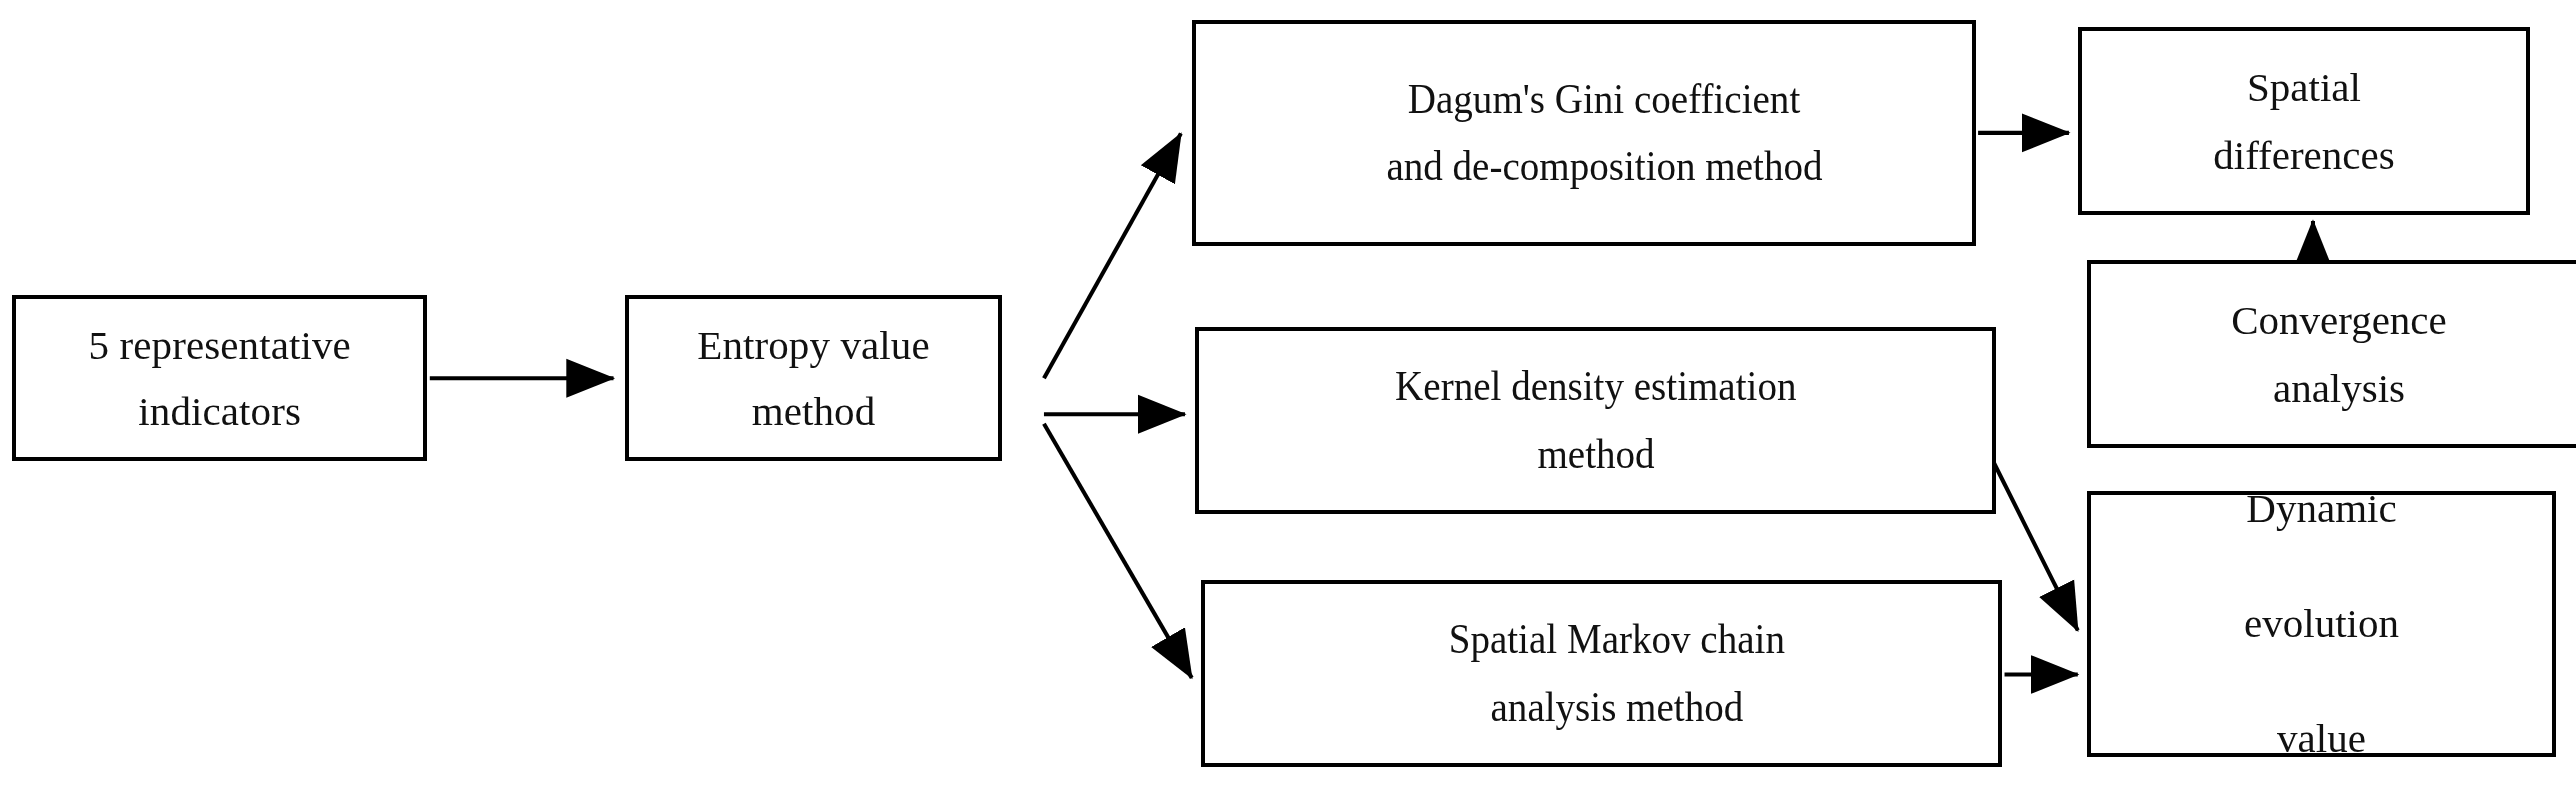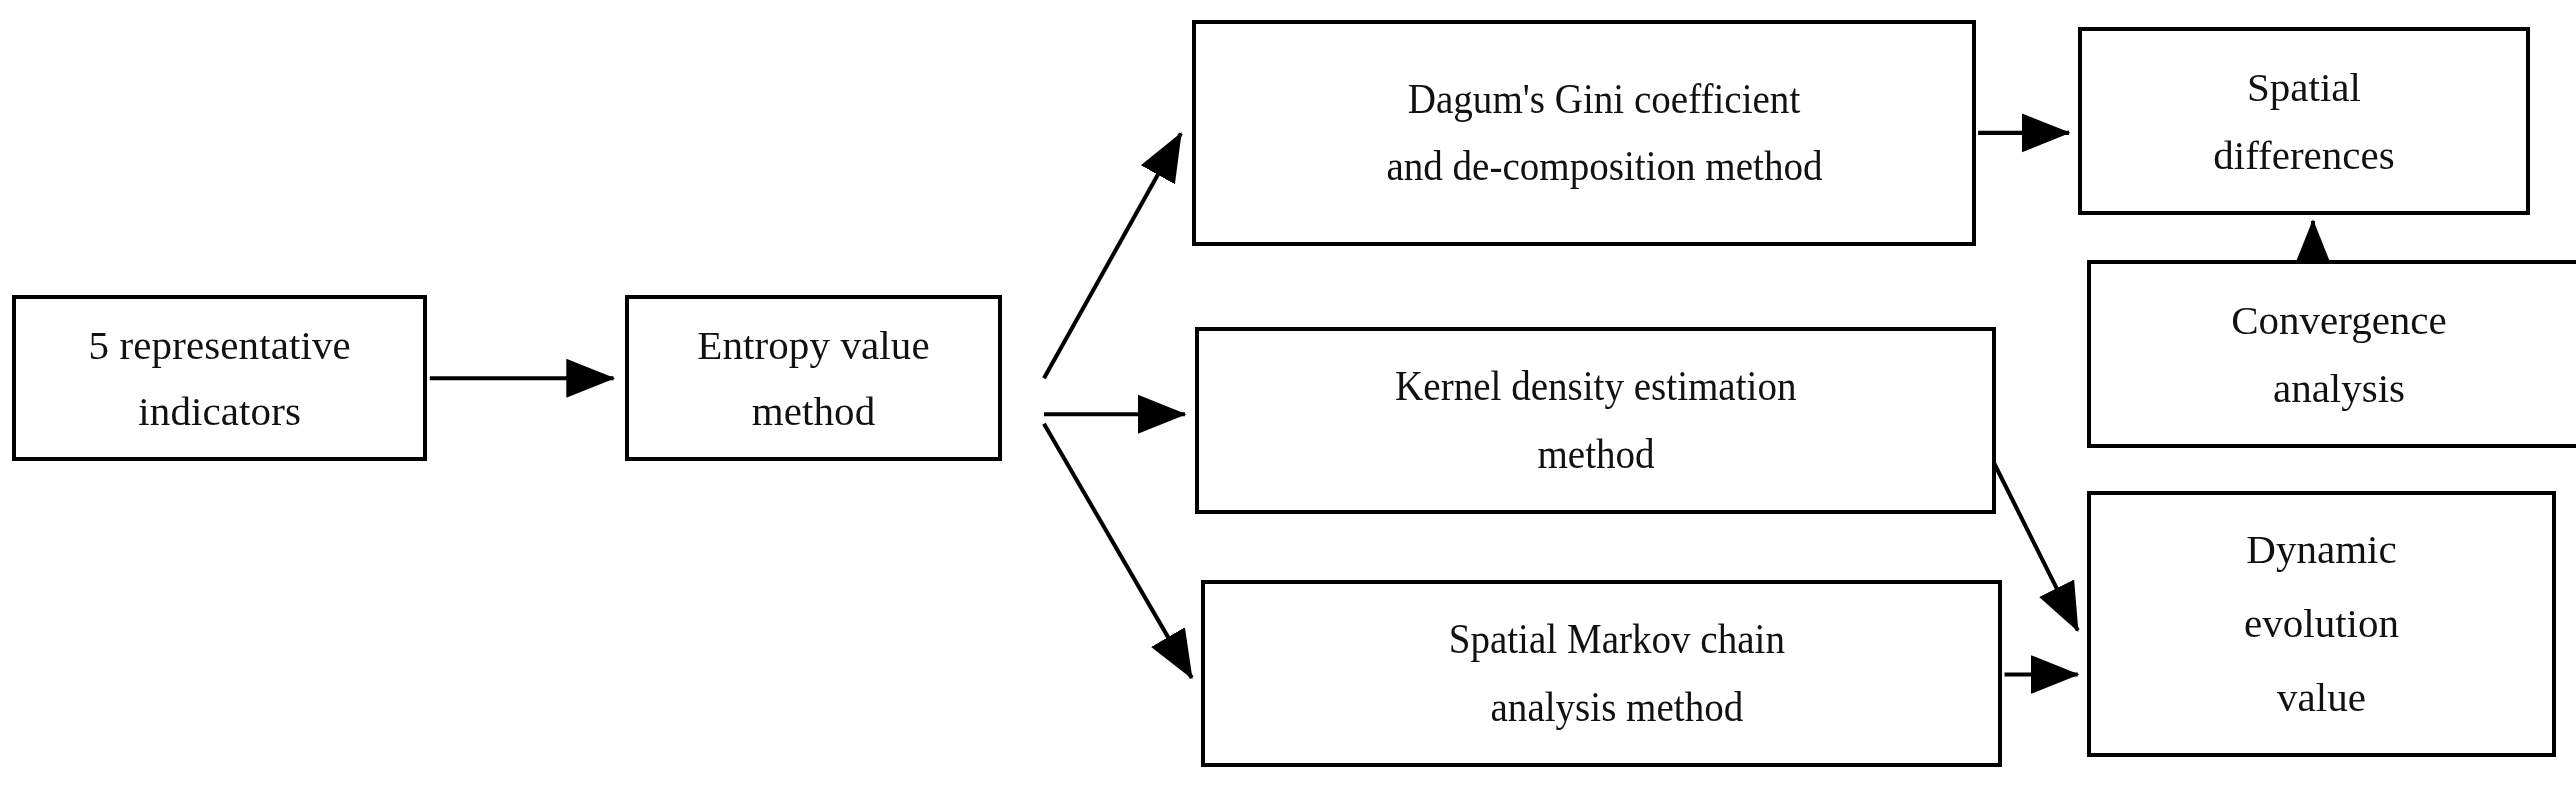--- a/index.html
+++ b/index.html
@@ -70,21 +70,21 @@
     line-height: 1.80;
   }
   
   .n-indicators { left: 12.2px;   top: 295px;  width: 415px;  height: 166px; }
   .n-entropy    { left: 625px;  top: 295px;  width: 377px;  height: 166px; }
   .n-dagum      { left: 1192px; top: 19.7px;   width: 784px; height: 226px; padding-left: 40px; }
   .n-kernel     { left: 1195px; top: 327px;  width: 801px; height: 187px; }
   .n-markov     { left: 1201px; top: 580px;  width: 801px; height: 187px; padding-left: 30px; }
   .n-spatial    { left: 2078px; top: 27px;   width: 452px;  height: 188px; }
   .n-convergence{ left: 2087px; top: 244px;  width: 504px;  height: 188px; margin-top: 16px; }
-  .n-dynamic    { left: 2087px; top: 491px;  width: 469px;  height: 266px; }
+  .n-dynamic    { left: 2087px; top: 491px;  width: 469px;  height: 266px; gap: 41px; }
 </style>
 </head>
 <body>
 
 <div id="canvas">
 
   <svg id="edges" viewBox="0 0 3800 1158" width="2576" height="785" xmlns="http://www.w3.org/2000/svg">
     <defs>
       <marker id="ah" markerWidth="13" markerHeight="13" refX="11.6" refY="5.2" orient="auto" markerUnits="strokeWidth">
         <path d="M0,0.4 L12,5.2 L0,10 z" fill="#000000"></path>

